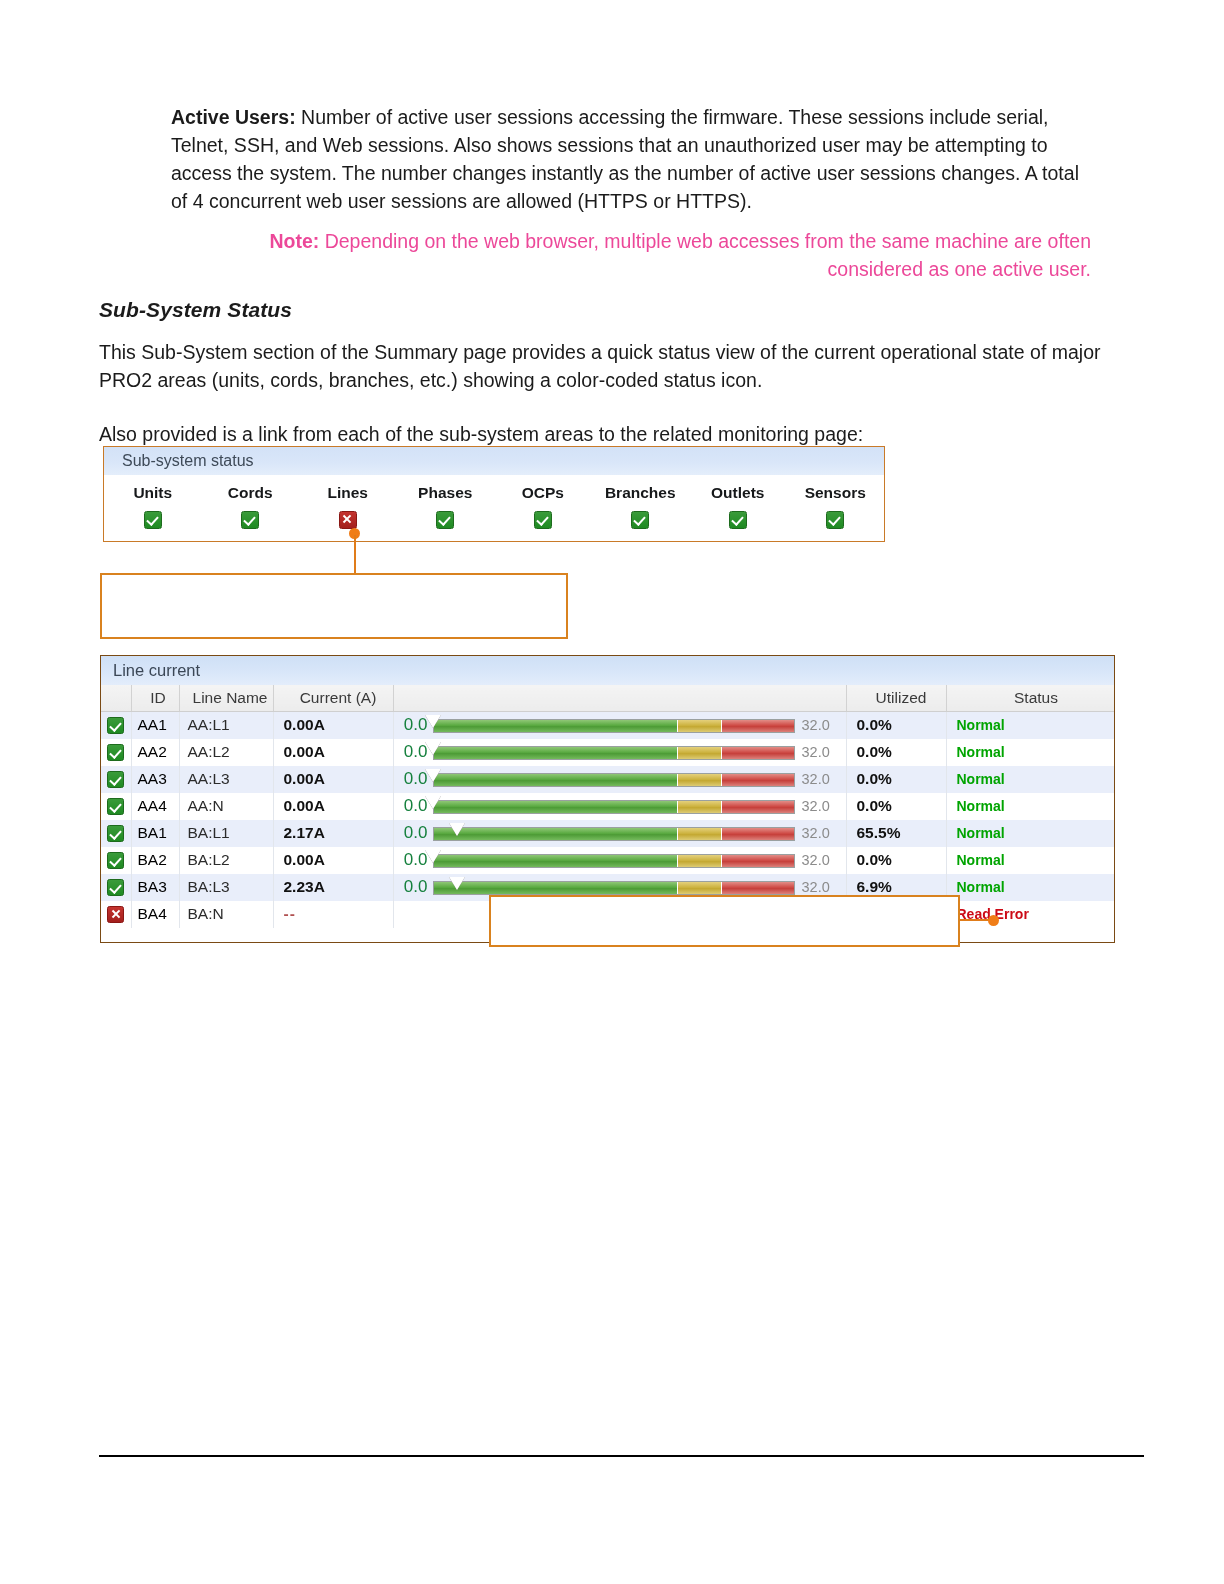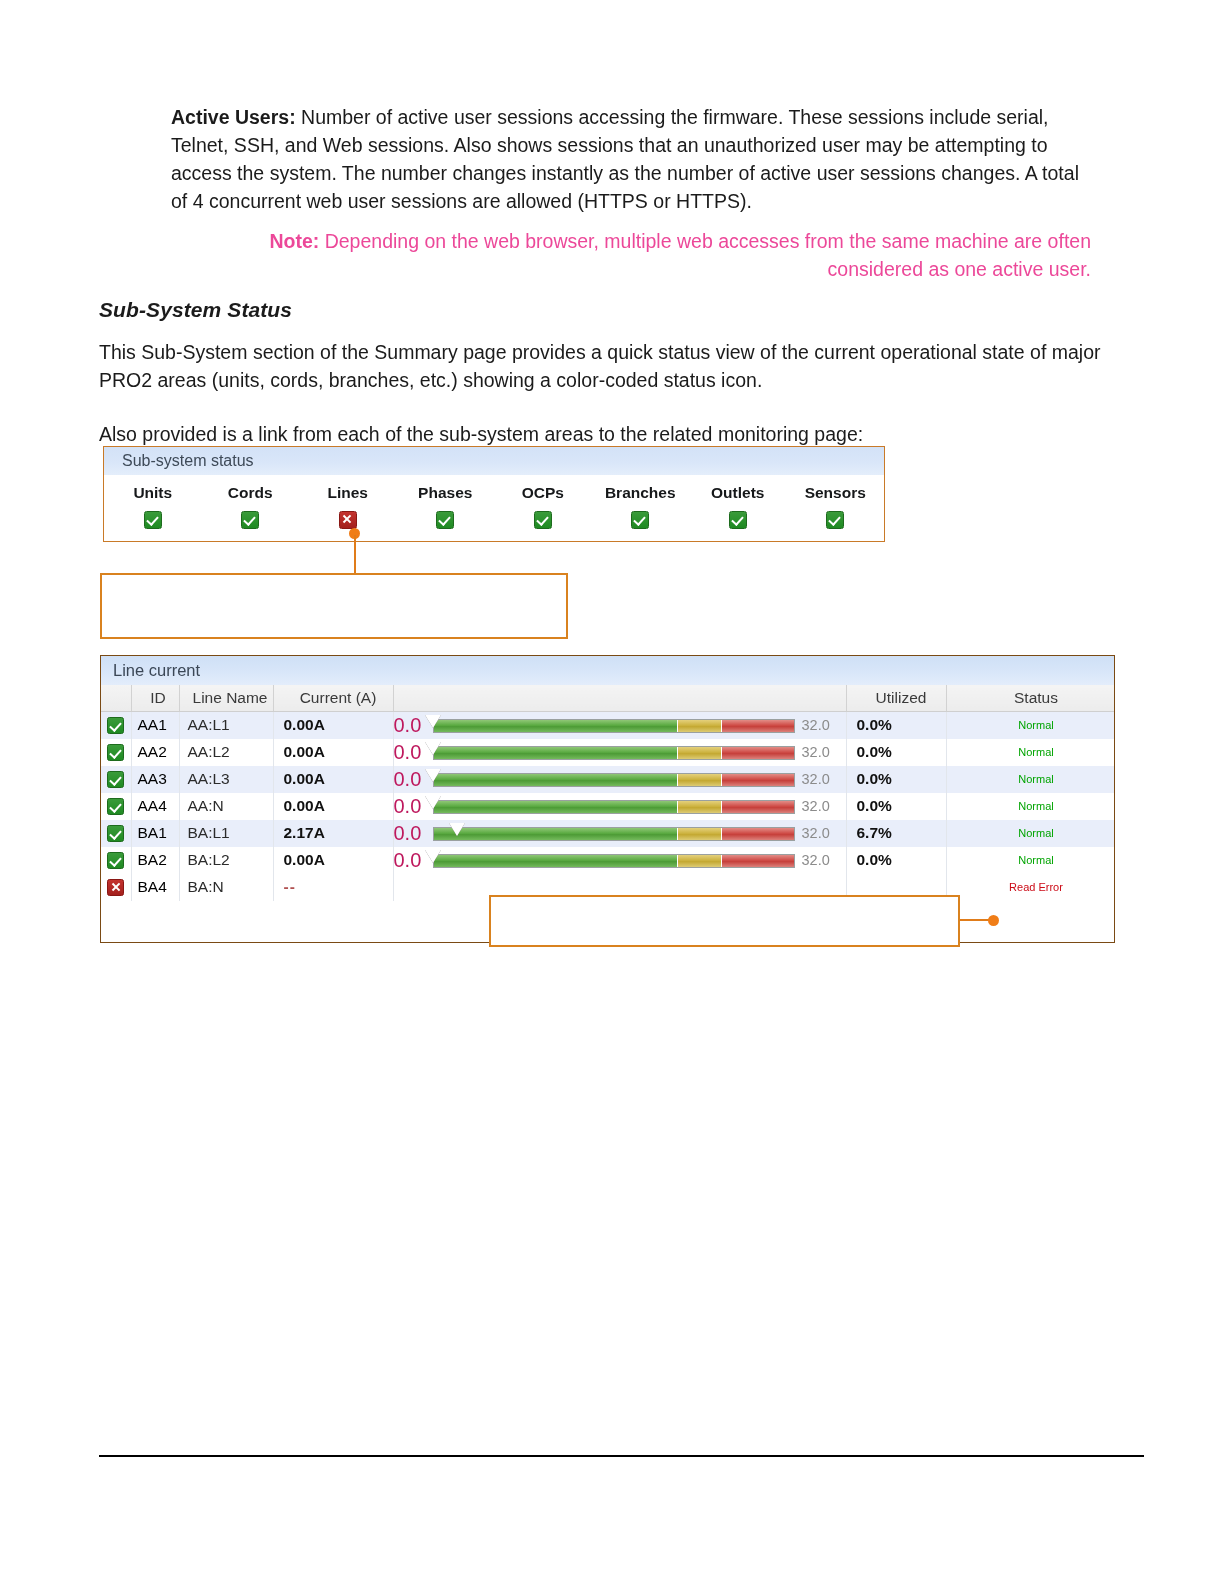--- a/index.html
+++ b/index.html
@@ -208,38 +208,38 @@
   }
   tr.odd  td { background: #e9eefa; }
   tr.even td { background: #ffffff; }
 
   .col-chk  { width: 30px;  text-align: center; }
   .col-id   { width: 48px;  padding-left: 6px !important; color: #000000; font-size: 15.5px; }
   .col-name { width: 94px;  padding-left: 8px !important; color: #2b2b2b; font-size: 15.5px; }
   .col-cur  { width: 120px; padding-left: 10px !important; font-weight: 700; color: #111; font-size: 15.5px; }
   .col-bar  { width: 453px; }
   .col-util { width: 100px; padding-left: 10px !important; font-weight: 700; color: #111; font-size: 15.5px; }
-  .col-stat { width: 170px; padding-left: 10px !important; font-weight: 400; font-size: 11px; text-align: center; }
+  .col-stat { width: 170px; padding-left: 10px !important; font-weight: 700; font-size: 14px; }
 
   .st-normal { color: #00a400; }
   .st-error  { color: #cc0a16; }
   .dash      { color: #b05050; font-weight: 700; letter-spacing: 1px; }
 
   
   .gauge {
     display: flex;
     align-items: center;
     height: 27px;
     padding-right: 4px;
   }
   .gauge .min {
     width: 34px;
-    text-align: left;
-    color: #be185d;
-    font-size: 20px;
+    text-align: right;
+    color: #15803d;
+    font-size: 17px;
     flex: 0 0 34px;
     padding-right: 5px;
   }
   .gauge .max {
     width: 40px;
     text-align: left;
     color: #8b8b8b;
     font-size: 14.5px;
     flex: 0 0 40px;
     padding-left: 7px;
@@ -482,21 +482,21 @@
                 <span class="bar-track">
                   <span class="seg-g" style="width:68%"></span>
                   <span class="seg-y" style="width:12%"></span>
                   <span class="seg-r" style="width:20%"></span>
                 </span>
                 <span class="marker" style="left:6.7%"></span>
               </span>
               <span class="max">32.0</span>
             </div>
           </td>
-          <td class="col-util">6.7%</td>
+          <td class="col-util">65.5%</td>
           <td class="col-stat st-normal">Normal</td>
         </tr>
 
         <tr class="even">
           <td class="col-chk"><span class="sq ok tsq"></span></td>
           <td class="col-id">BA2</td>
           <td class="col-name">BA:L2</td>
           <td class="col-cur">0.00A</td>
           <td class="col-bar">
             <div class="gauge">
@@ -509,20 +509,42 @@
                 </span>
                 <span class="marker" style="left:0%"></span>
               </span>
               <span class="max">32.0</span>
             </div>
           </td>
           <td class="col-util">0.0%</td>
           <td class="col-stat st-normal">Normal</td>
         </tr>
 
+        <tr class="odd">
+          <td class="col-chk"><span class="sq ok tsq"></span></td>
+          <td class="col-id">BA3</td>
+          <td class="col-name">BA:L3</td>
+          <td class="col-cur">2.23A</td>
+          <td class="col-bar">
+            <div class="gauge">
+              <span class="min">0.0</span>
+              <span class="bar-wrap">
+                <span class="bar-track">
+                  <span class="seg-g" style="width:68%"></span>
+                  <span class="seg-y" style="width:12%"></span>
+                  <span class="seg-r" style="width:20%"></span>
+                </span>
+                <span class="marker" style="left:6.9%"></span>
+              </span>
+              <span class="max">32.0</span>
+            </div>
+          </td>
+          <td class="col-util">6.9%</td>
+          <td class="col-stat st-normal">Normal</td>
+        </tr>
 
         <tr class="even">
           <td class="col-chk"><span class="sq err tsq"></span></td>
           <td class="col-id">BA4</td>
           <td class="col-name">BA:N</td>
           <td class="col-cur dash">--</td>
           <td class="col-bar"></td>
           <td class="col-util"></td>
           <td class="col-stat st-error">Read Error</td>
         </tr>

